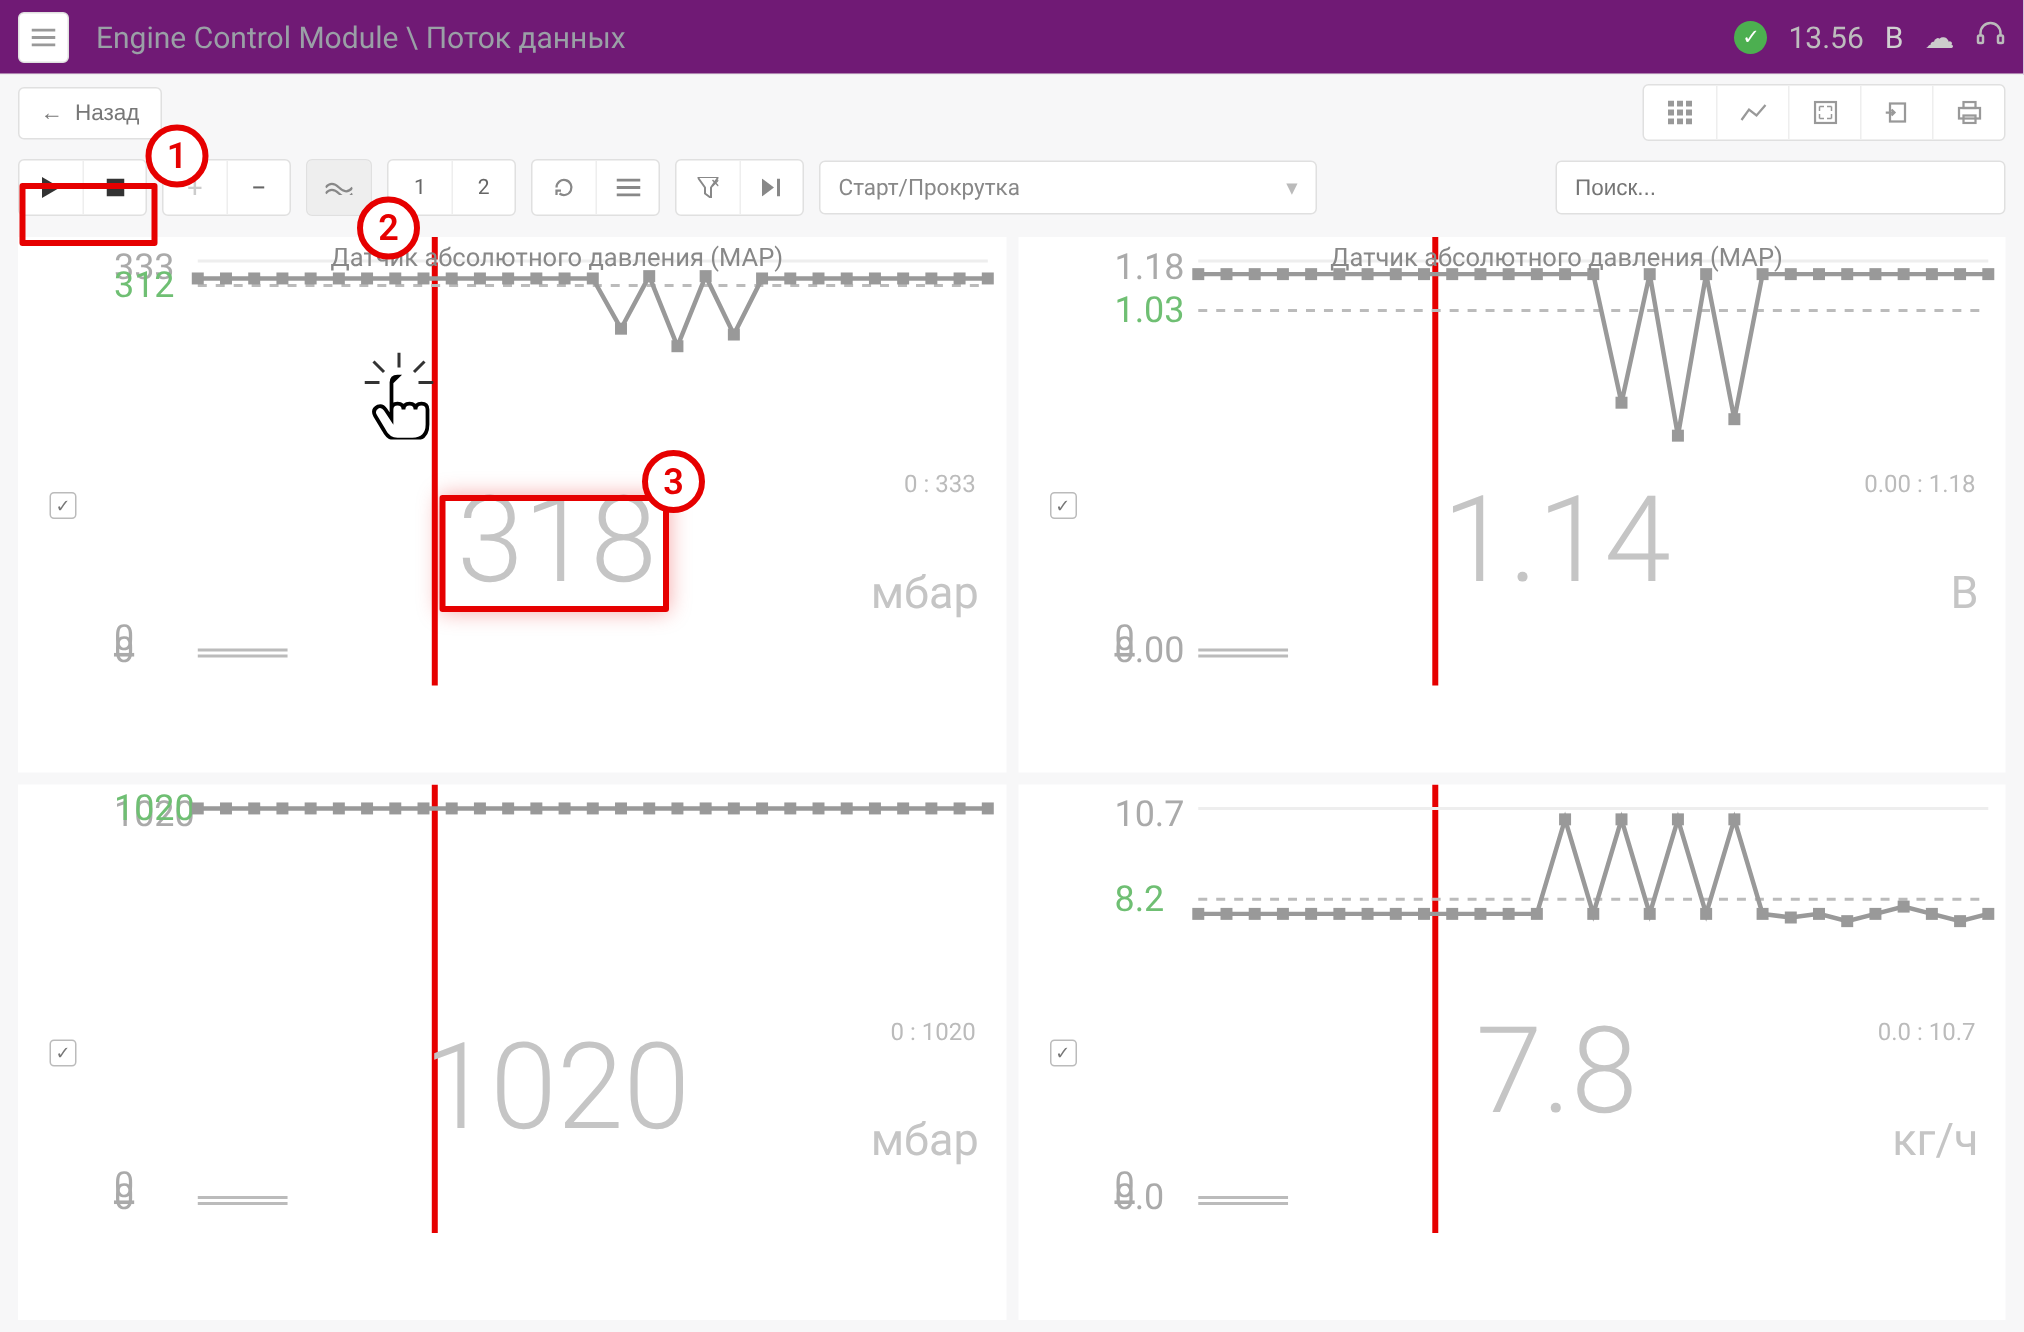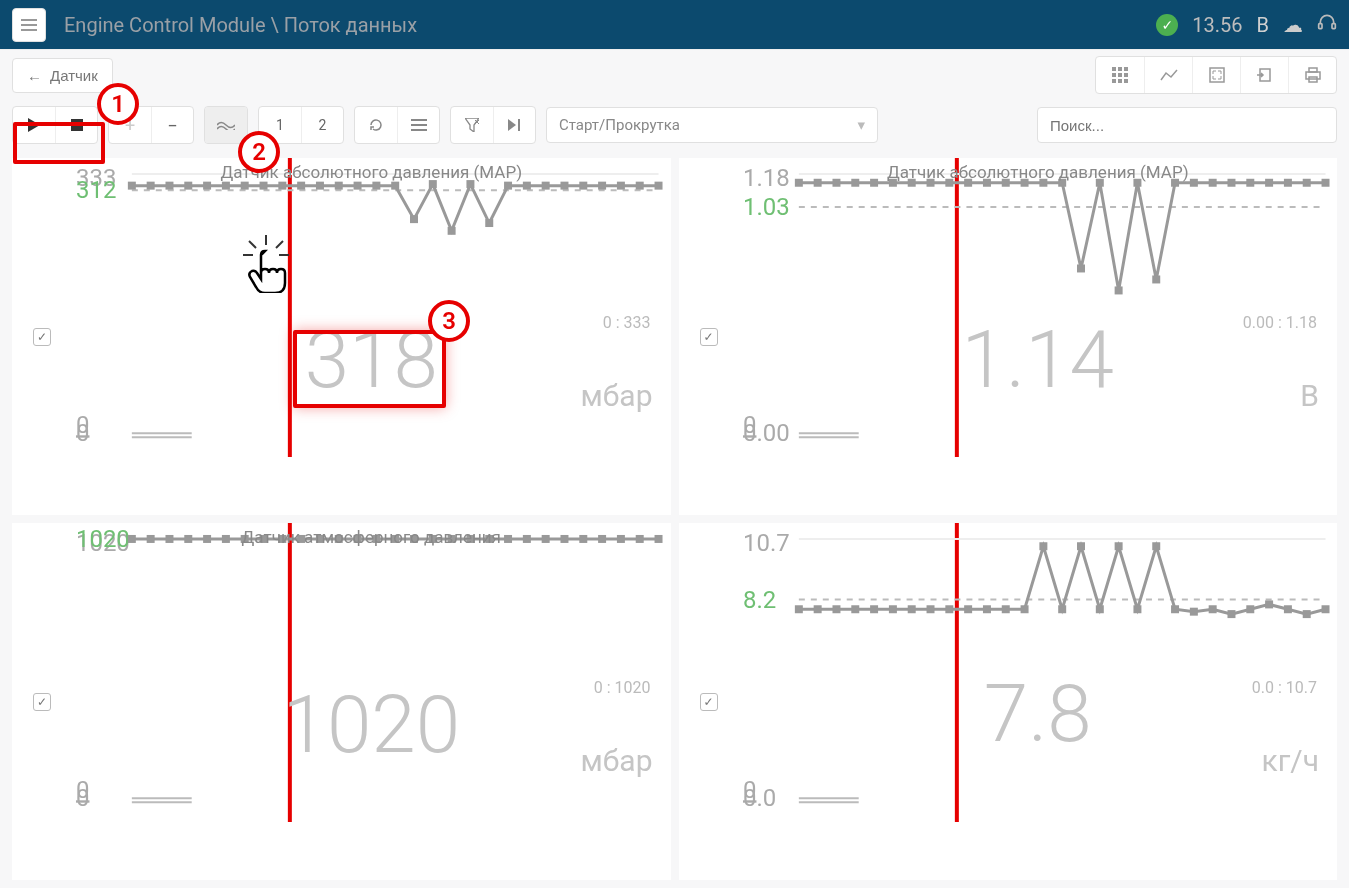--- a/index.html
+++ b/index.html
@@ -1,17 +1,17 @@
 <!DOCTYPE html>
 <html><head>
 <meta charset="utf-8">
 <style>
   * { box-sizing: border-box; margin: 0; padding: 0; }
   html, body { width: 1349px; height: 888px; font-family: -apple-system, BlinkMacSystemFont, "Segoe UI", Roboto, Helvetica, Arial, sans-serif; background: #f7f7f8; color: #555; overflow: hidden; }
-  .topbar { height: 50px; display: flex; align-items: center; padding: 0 12px; background: #0c4a6e; border-bottom: 1px solid #eee; justify-content: center; }
+  .topbar { height: 50px; display: flex; align-items: center; padding: 0 12px; background: #701a75; border-bottom: 1px solid #eee; justify-content: center; }
   .hamburger { width: 34px; height: 34px; border: 1px solid #e0e0e0; border-radius: 4px; display: flex; align-items: center; justify-content: center; background: #fff; }
   .breadcrumb { margin-left: 18px; font-size: 20px; color: #9aa0a6; }
   .top-right { margin-left: auto; display: flex; align-items: center; gap: 14px; color: #bdbdbd; font-size: 20px; }
   .status-check { width: 22px; height: 22px; background: #4caf50; border-radius: 50%; display: flex; align-items: center; justify-content: center; color: #fff; font-size: 14px; }
   .secondbar { height: 50px; display: flex; align-items: center; padding: 0 12px; }
   .back-btn { display: flex; align-items: center; gap: 8px; border: 1px solid #e0e0e0; border-radius: 4px; background: #fff; padding: 8px 14px; font-size: 15px; color: #777; }
   .view-btns { margin-left: auto; display: flex; border: 1px solid #e0e0e0; border-radius: 4px; background: #fff; overflow: hidden; }
   .view-btns .vb { width: 48px; height: 36px; display: flex; align-items: center; justify-content: center; border-left: 1px solid #eee; color: #888; }
   .view-btns .vb:first-child { border-left: none; }
   .thirdbar { height: 50px; display: flex; align-items: center; padding: 0 12px; gap: 10px; }
@@ -61,21 +61,21 @@
           <rect x="2" y="14" width="4" height="6" rx="1"></rect>
           <rect x="18" y="14" width="4" height="6" rx="1"></rect>
         </svg>
     </span>
   </div>
 </div>
 
 <div class="secondbar">
   <button class="back-btn">
     <span>←</span>
-    <span>Датчик</span>
+    <span>Назад</span>
   </button>
   <div class="view-btns">
     <div class="vb">
         <svg width="16" height="16">
           <rect x="0" y="0" width="4" height="4" fill="#999"></rect>
           <rect x="6" y="0" width="4" height="4" fill="#999"></rect>
           <rect x="12" y="0" width="4" height="4" fill="#999"></rect>
           <rect x="0" y="6" width="4" height="4" fill="#999"></rect>
           <rect x="6" y="6" width="4" height="4" fill="#999"></rect>
           <rect x="12" y="6" width="4" height="4" fill="#999"></rect>
@@ -284,21 +284,20 @@
       <div class="big-val" style="top:155px;left:50%;transform:translateX(-50%)">1.14</div>
       <div class="unit" style="top:220px;right:18px">B</div>
     </div>
   </div>
 
   <div class="pane">
     <div class="pane-left">
         <div class="checkbox">✓</div>
       </div>
     <div class="pane-body">
-      <div class="chart-title">Датчик атмосферного давления</div>
       <svg class="svg-chart" viewBox="0 0 300 150">
           <line x1="109.2" y1="0" x2="109.2" y2="150" stroke="#e60000" stroke-width="2"></line>
           <text x="2" y="14" font-size="12" fill="#aaa">1020</text>
           <text x="2" y="12" font-size="12" fill="#6fbf73">1020</text>
           <text x="2" y="142" font-size="12" fill="#aaa">0</text>
           <text x="2" y="138" font-size="12" fill="#aaa" text-decoration="underline">0</text>
           <line x1="30" y1="8" x2="294" y2="8" stroke="#bbb" stroke-dasharray="3 3" stroke-width="1"></line>
           <line x1="30" y1="8" x2="294" y2="8" stroke="#eee" stroke-width="1"></line>
           <line x1="30" y1="138" x2="60" y2="138" stroke="#bbb" stroke-width="1"></line>
           <path d="M30 8 L39.42857142857143 8 L48.85714285714286 8 L58.285714285714285 8 L67.71428571428572 8 L77.14285714285714 8 L86.57142857142857 8 L96 8 L105.42857142857143 8 L114.85714285714286 8 L124.28571428571429 8 L133.71428571428572 8 L143.14285714285714 8 L152.57142857142856 8 L162 8 L171.42857142857142 8 L180.85714285714286 8 L190.28571428571428 8 L199.71428571428572 8 L209.14285714285714 8 L218.57142857142858 8 L228 8 L237.42857142857142 8 L246.85714285714286 8 L256.2857142857143 8 L265.7142857142857 8 L275.1428571428571 8 L284.57142857142856 8 L294 8" fill="none" stroke="#999" stroke-width="1.5"></path>

